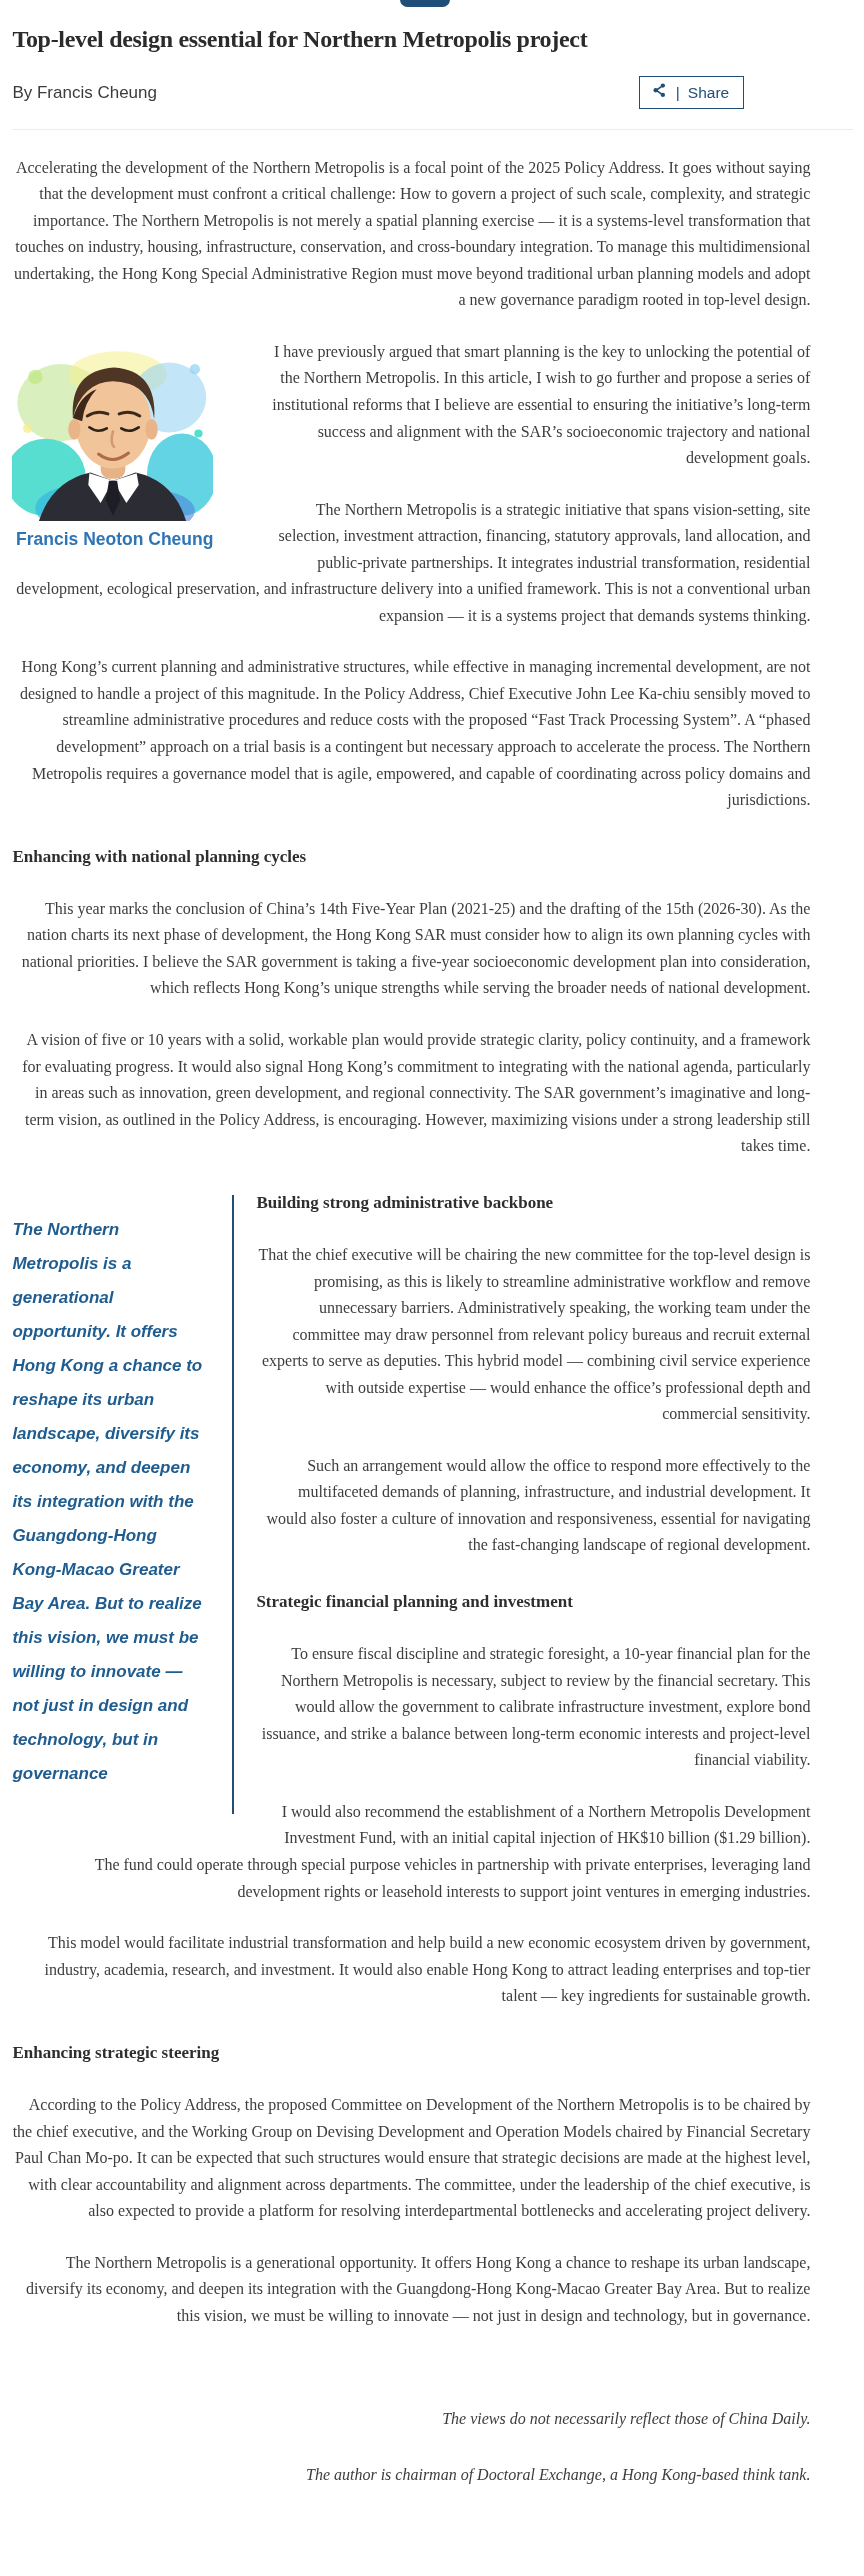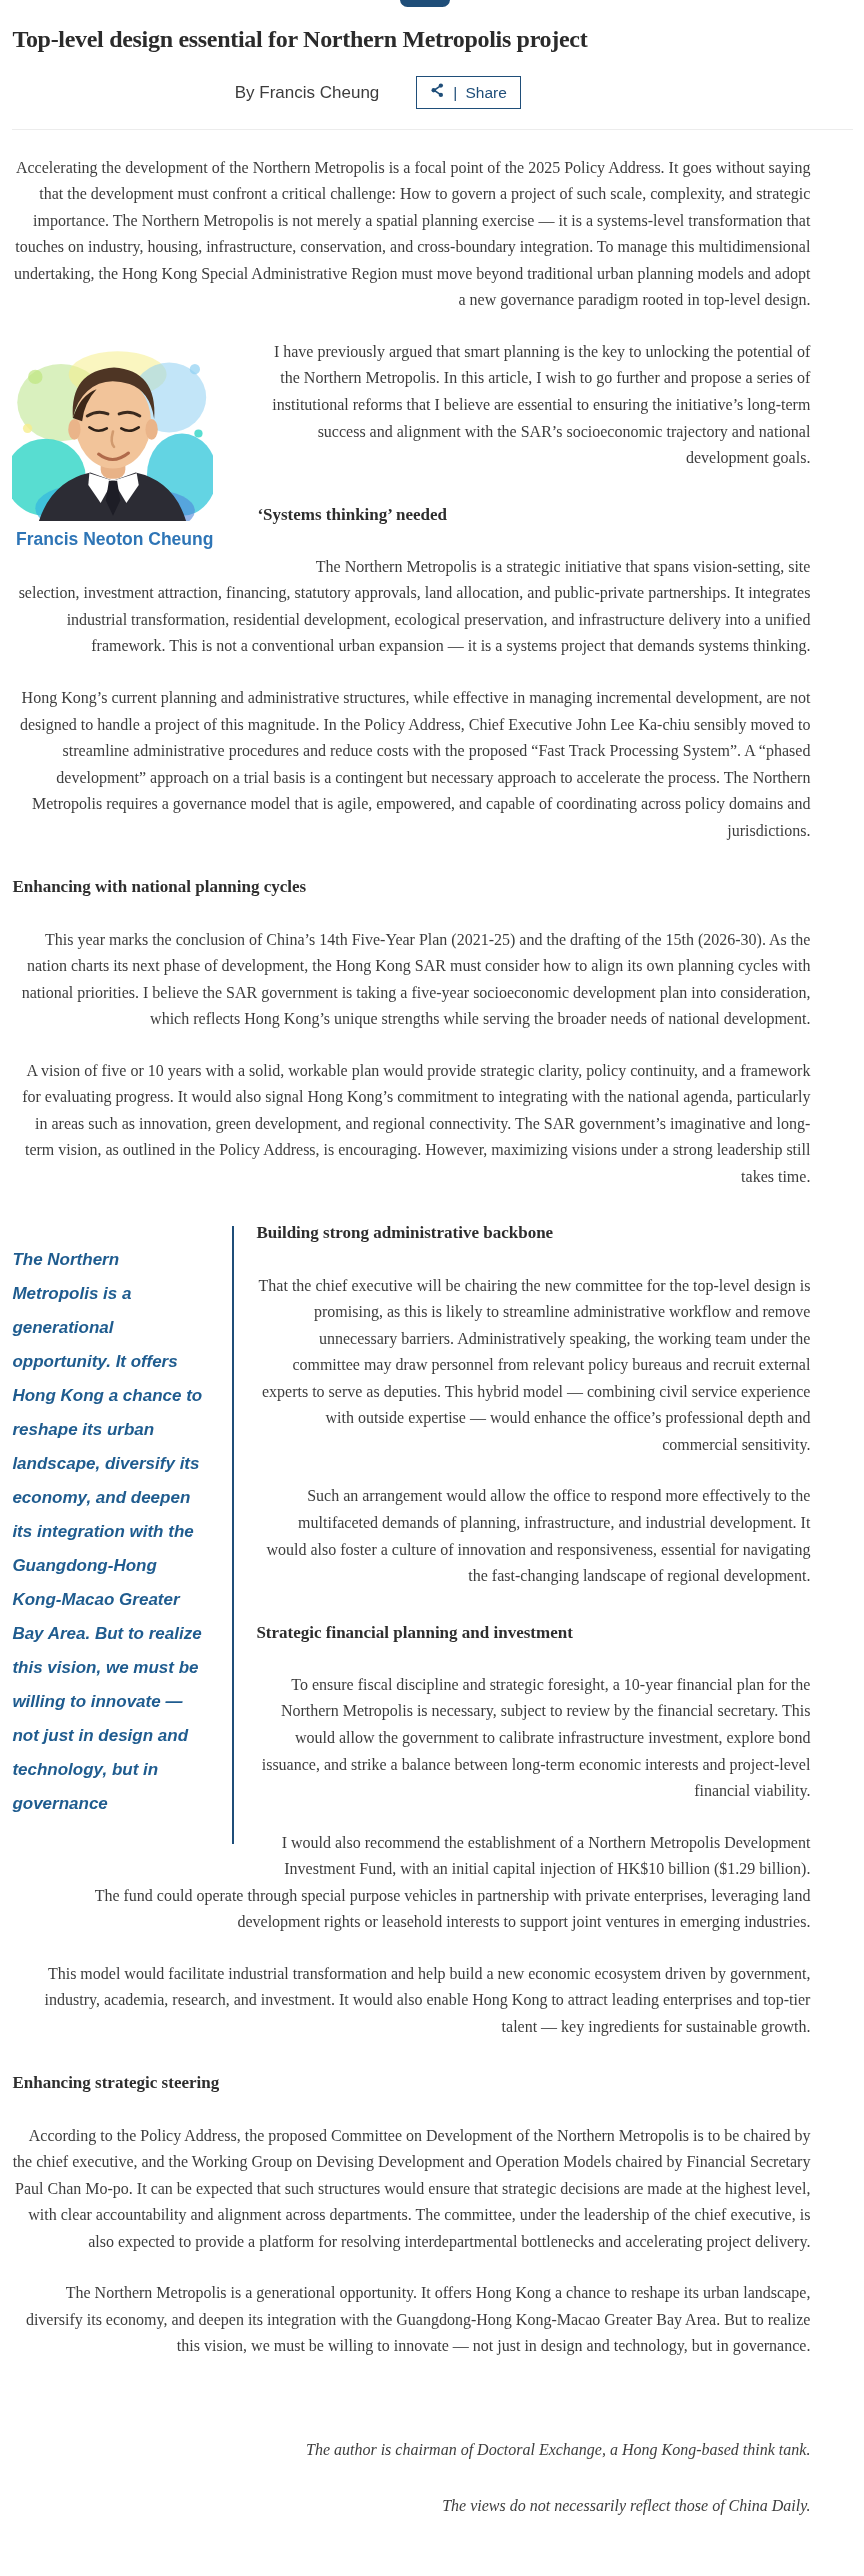--- a/index.html
+++ b/index.html
@@ -31,21 +31,21 @@
     font-size: 24px;
     line-height: 1.13;
     color: #2b2b2b;
     letter-spacing: -0.3px;
     margin: 26px 0 0 0;
     max-width: 752px;
   }
   .byline-row {
     display: flex;
     align-items: center;
-    justify-content: center;
+    justify-content: space-between;
     margin-top: 23px;
     padding-right: 109px;
     gap: 37px;
   }
   .byline {
     font-family: "Liberation Sans", sans-serif;
     font-size: 17px;
     color: #3c3c3c;
   }
   .share-button {
@@ -195,21 +195,20 @@
 
         <path d="M196,166 q-6,22 2,30" stroke="#d19a6e" stroke-width="5" fill="none" stroke-linecap="round"></path>
 
         <path d="M168,210 q28,22 58,-2" stroke="#b06a4a" stroke-width="6" fill="none" stroke-linecap="round"></path>
       </svg>
       <figcaption>Francis Neoton Cheung</figcaption>
     </figure>
 
     <p>I have previously argued that smart planning is the key to unlocking the potential of the Northern Metropolis. In this article, I wish to go further and propose a series of institutional reforms that I believe are essential to ensuring the initiative’s long-term success and alignment with the SAR’s socioeconomic trajectory and national development goals.</p>
 
-    <h2>‘Systems thinking’ needed</h2>
 
     <p class="clear-after-float">The Northern Metropolis is a strategic initiative that spans vision-setting, site selection, investment attraction, financing, statutory approvals, land allocation, and public-private partnerships. It integrates industrial transformation, residential development, ecological preservation, and infrastructure delivery into a unified framework. This is not a conventional urban expansion — it is a systems project that demands systems thinking.</p>
 
     <p>Hong Kong’s current planning and administrative structures, while effective in managing incremental development, are not designed to handle a project of this magnitude. In the Policy Address, Chief Executive John Lee Ka-chiu sensibly moved to streamline administrative procedures and reduce costs with the proposed “Fast Track Processing System”. A “phased development” approach on a trial basis is a contingent but necessary approach to accelerate the process. The Northern Metropolis requires a governance model that is agile, empowered, and capable of coordinating across policy domains and jurisdictions.</p>
 
     <h2>Enhancing with national planning cycles</h2>
 
     <p>This year marks the conclusion of China’s 14th Five-Year Plan (2021-25) and the drafting of the 15th (2026-30). As the nation charts its next phase of development, the Hong Kong SAR must consider how to align its own planning cycles with national priorities. I believe the SAR government is taking a five-year socioeconomic development plan into consideration, which reflects Hong Kong’s unique strengths while serving the broader needs of national development.</p>
 
     <p>A vision of five or 10 years with a solid, workable plan would provide strategic clarity, policy continuity, and a framework for evaluating progress. It would also signal Hong Kong’s commitment to integrating with the national agenda, particularly in areas such as innovation, green development, and regional connectivity. The SAR government’s imaginative and long-term vision, as outlined in the Policy Address, is encouraging. However, maximizing visions under a strong leadership still takes time.</p>
@@ -230,21 +229,21 @@
 
     <p>This model would facilitate industrial transformation and help build a new economic ecosystem driven by government, industry, academia, research, and investment. It would also enable Hong Kong to attract leading enterprises and top-tier talent — key ingredients for sustainable growth.</p>
 
     <h2>Enhancing strategic steering</h2>
 
     <p>According to the Policy Address, the proposed Committee on Development of the Northern Metropolis is to be chaired by the chief executive, and the Working Group on Devising Development and Operation Models chaired by Financial Secretary Paul Chan Mo-po. It can be expected that such structures would ensure that strategic decisions are made at the highest level, with clear accountability and alignment across departments. The committee, under the leadership of the chief executive, is also expected to provide a platform for resolving interdepartmental bottlenecks and accelerating project delivery.</p>
 
     <p>The Northern Metropolis is a generational opportunity. It offers Hong Kong a chance to reshape its urban landscape, diversify its economy, and deepen its integration with the Guangdong-Hong Kong-Macao Greater Bay Area. But to realize this vision, we must be willing to innovate — not just in design and technology, but in governance.</p>
 
     <div class="footnotes">
+      <p>The views do not necessarily reflect those of China Daily.</p>
       <p>The author is chairman of Doctoral Exchange, a Hong Kong-based think tank.</p>
-      <p>The views do not necessarily reflect those of China Daily.</p>
     </div>
 
     <div class="clear"></div>
   </article>
 
 </div>
 
 
 </body></html>

